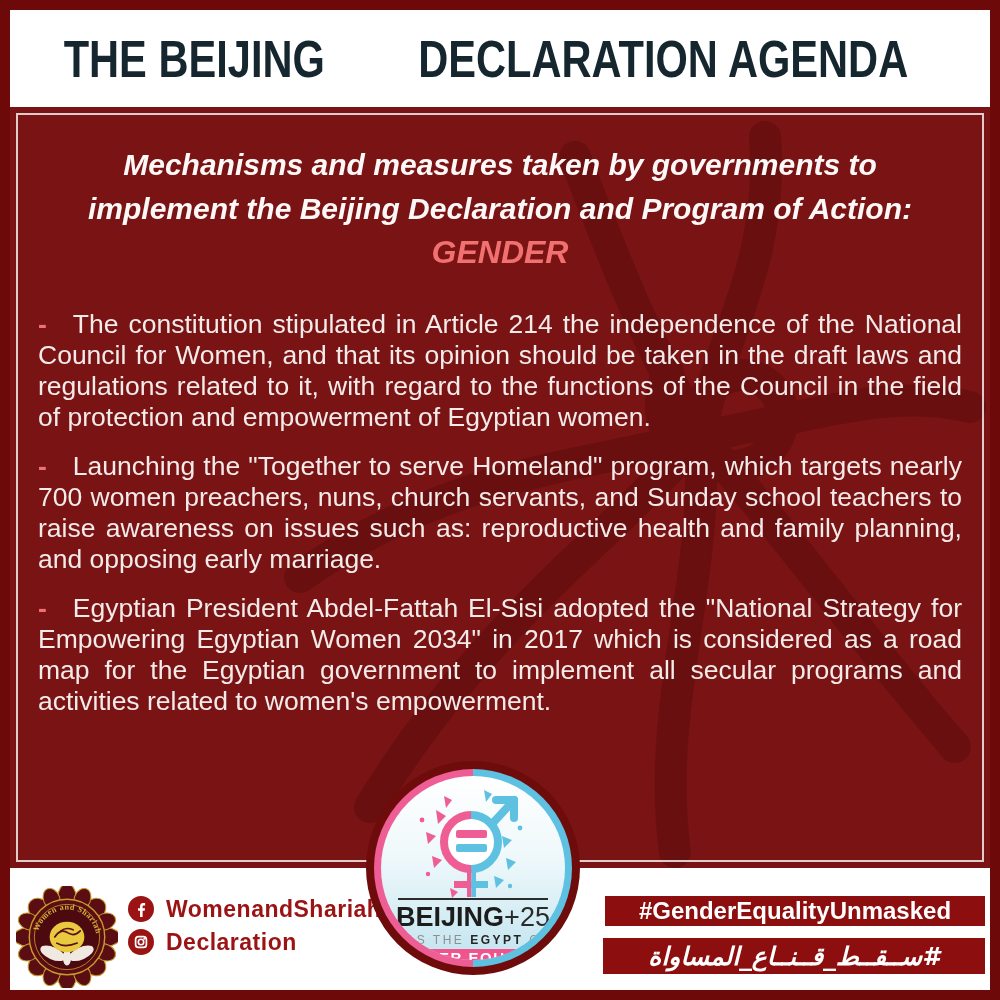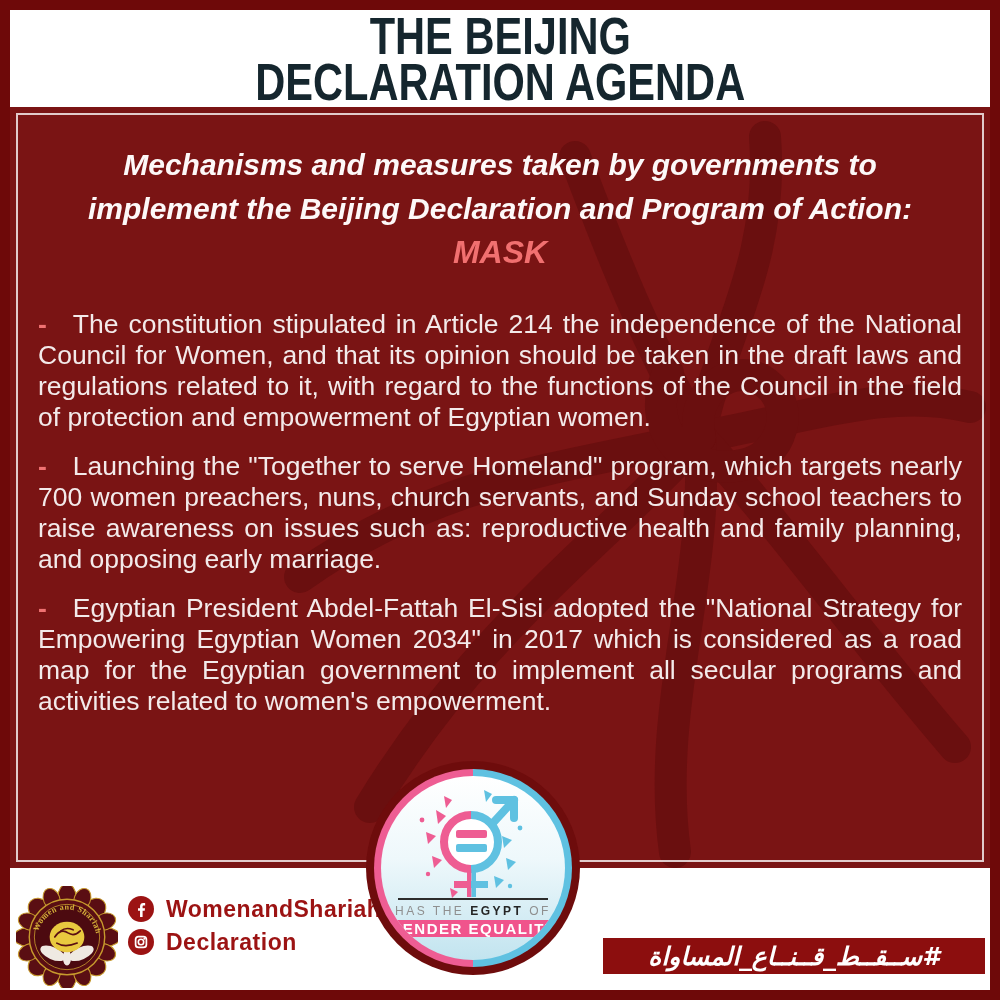--- a/index.html
+++ b/index.html
@@ -2,21 +2,21 @@
 <html><head>
 <meta charset="utf-8">
 <style>
   html,body{margin:0;padding:0;background:#444;}
   #canvas{position:relative;width:1000px;height:1000px;margin:0 auto;background:#6e0909;overflow:hidden;
           font-family:"Liberation Sans",sans-serif;}
   
   .frame{position:absolute;left:10px;top:10px;right:10px;bottom:10px;background:#ffffff;}
   
   .title-section{position:absolute;left:10px;top:10px;right:10px;height:97px;background:#fff;
-                 display:flex;flex-direction:column;align-items:center;justify-content:center;}
+                 display:flex;flex-direction:row;align-items:center;justify-content:center;}
   .title-line{display:block;color:#15262e;font-weight:bold;font-size:52px;line-height:46px;
               letter-spacing:0px;transform:scaleX(0.80);white-space:nowrap;}
   
   .panel{position:absolute;left:10px;top:107px;right:10px;height:761px;background:#7a1414;overflow:hidden;}
   .panel::after{content:"";position:absolute;inset:6px;border:2px solid rgba(255,255,255,.78);pointer-events:none;}
   .swirl{position:absolute;inset:0;width:100%;height:100%;}
   .panel-content{position:relative;padding:36px 28px 0;}
   .intro{color:#fdf8f8;font-size:30px;line-height:44px;font-weight:bold;font-style:italic;
          text-align:center;max-width:890px;margin:0 auto;}
   .country{color:#f17070;font-size:32px;line-height:34px;font-weight:bold;font-style:italic;
@@ -75,21 +75,21 @@
         <path d="M690 330 C 800 310, 880 280, 960 300"></path>
         <path d="M690 330 C 780 430, 850 530, 945 640"></path>
         <path d="M690 330 C 700 470, 645 600, 665 745"></path>
         <path d="M690 330 C 590 440, 470 520, 360 700"></path>
         <path d="M690 330 C 560 360, 430 370, 290 470"></path>
         <path d="M690 330 c -12 -44 34 -78 66 -54 c 30 22 18 74 -24 82 c -58 12 -98 -38 -74 -92"></path>
       </g>
     </svg>
     <div class="panel-content">
       <div class="intro">Mechanisms and measures taken by governments to implement the Beijing Declaration and Program of Action:</div>
-      <div class="country">MASK</div>
+      <div class="country">GENDER</div>
       <div class="bullets">
         <p><span class="dash">-</span><span>The constitution stipulated in Article 214 the independence of the National Council for Women, and that its opinion should be taken in the draft laws and regulations related to it, with regard to the functions of the Council in the field of protection and empowerment of Egyptian women.</span></p>
         <p><span class="dash">-</span><span>Launching the "Together to serve Homeland" program, which targets nearly 700 women preachers, nuns, church servants, and Sunday school teachers to raise awareness on issues such as: reproductive health and family planning, and opposing early marriage.</span></p>
         <p><span class="dash">-</span><span>Egyptian President Abdel-Fattah El-Sisi adopted the "National Strategy for Empowering Egyptian Women 2034" in 2017 which is considered as a road map for the Egyptian government to implement all secular programs and activities related to women's empowerment.</span></p>
       </div>
     </div>
   </div>
 
   <div class="badge-ring">
     <div class="badge">
@@ -127,20 +127,21 @@
             <polygon points="104,56 114,60 106,68"></polygon>
             <polygon points="108,78 118,82 110,90"></polygon>
             <polygon points="96,96 106,100 98,108"></polygon>
             <polygon points="86,10 94,14 88,22"></polygon>
             <circle cx="122" cy="48" r="2.4"></circle>
             <circle cx="112" cy="106" r="2.2"></circle>
           </g>
         </svg>
         <div class="badge-text">
           <div class="badge-divider"></div>
+          <div class="badge-t1"><span class="b">BEIJING</span><span class="r">+25</span></div>
           <div class="badge-t2"><span>HAS THE</span> <span class="b">EGYPT</span> <span>OF</span></div>
           <div class="badge-banner">GENDER EQUALITY</div>
 
         </div>
       </div>
     </div>
   </div>
 
   <svg class="logo" viewBox="0 0 100 100" aria-hidden="true">
     <g>
@@ -198,14 +199,15 @@
       <svg class="sicon" viewBox="0 0 26 26" aria-hidden="true">
         <circle cx="13" cy="13" r="13" fill="#9c1313"></circle>
         <rect x="7.6" y="7.6" width="10.8" height="10.8" rx="3" fill="none" stroke="#ffffff" stroke-width="1.7"></rect>
         <circle cx="13" cy="13" r="2.7" fill="none" stroke="#ffffff" stroke-width="1.6"></circle>
         <circle cx="16.3" cy="9.7" r="1" fill="#ffffff"></circle>
       </svg>
       <span class="handle">Declaration</span>
     </li>
   </ul>
 
+  <div class="banner banner-en">#GenderEqualityUnmasked</div>
   <div class="banner banner-ar" dir="rtl">#ســقــط_قــنــاع_المساواة</div>
 </div>
 
 </body></html>

